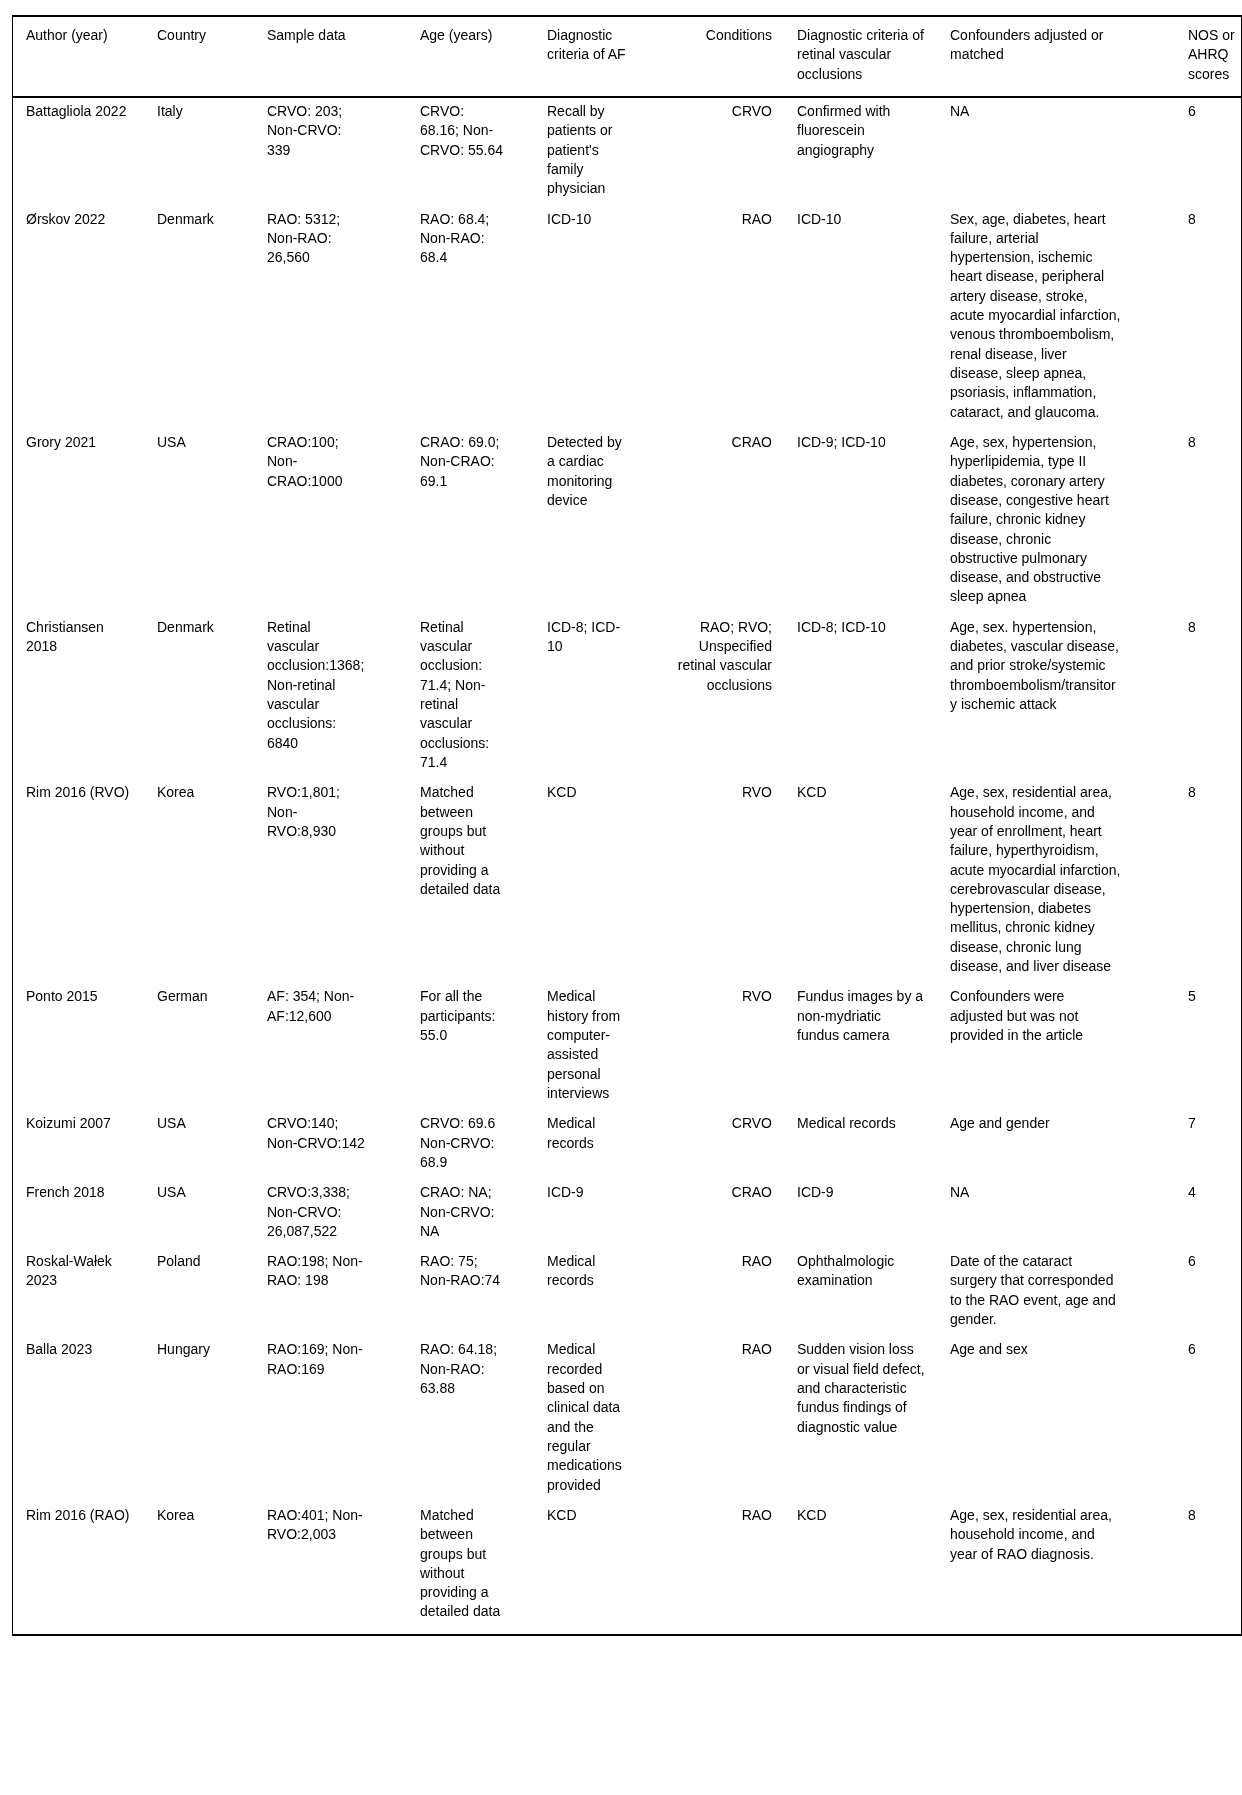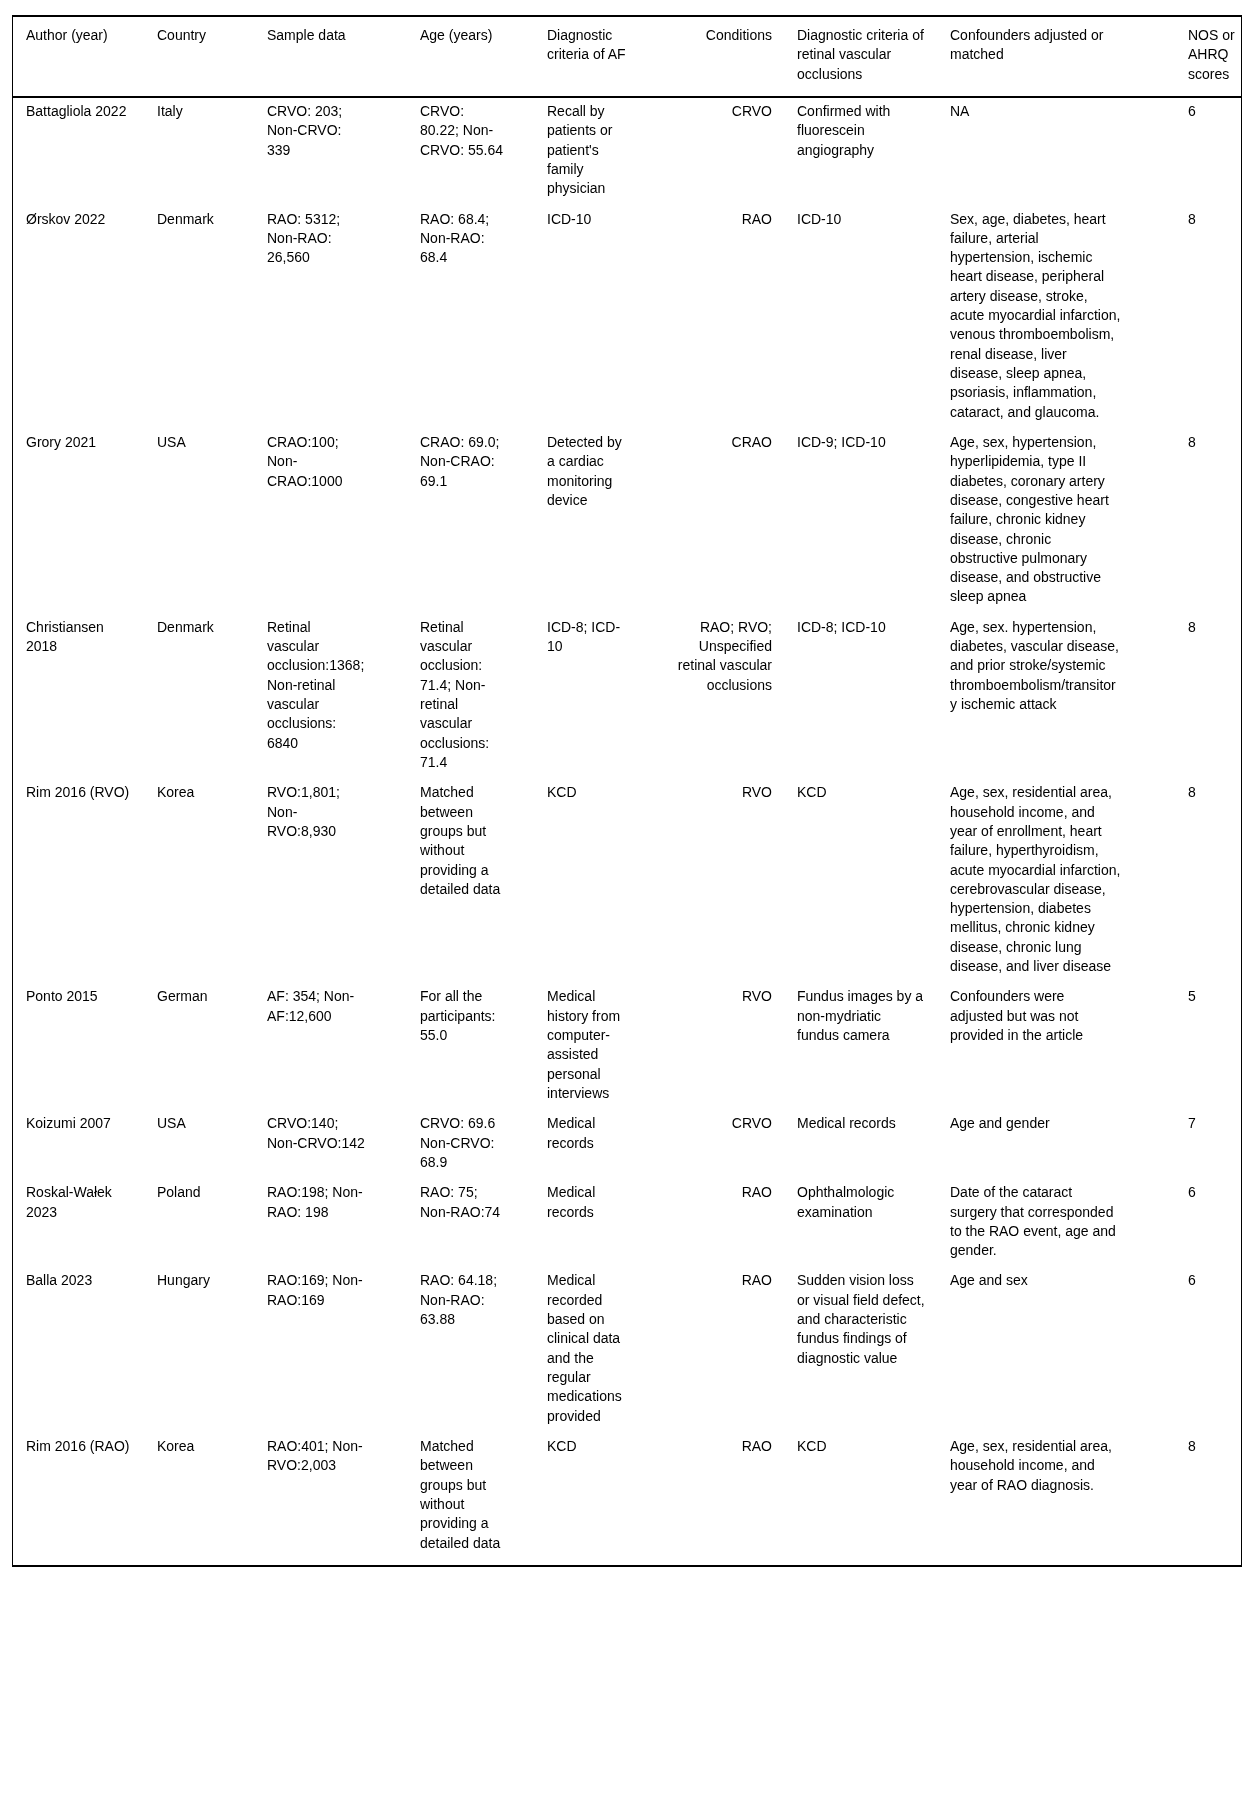--- a/index.html
+++ b/index.html
@@ -88,21 +88,21 @@
           <th class="c7">Diagnostic criteria of retinal vascular occlusions</th>
           <th class="c8">Confounders adjusted or matched</th>
           <th class="c9">NOS or AHRQ scores</th>
         </tr>
     </thead>
     <tbody id="table-body">
         <tr>
           <td class="c1">Battagliola 2022</td>
           <td class="c2">Italy</td>
           <td class="c3">CRVO: 203; Non-CRVO: 339</td>
-          <td class="c4">CRVO: 80.22; Non-CRVO: 55.64</td>
+          <td class="c4">CRVO: 68.16; Non-CRVO: 55.64</td>
           <td class="c5">Recall by patients or patient's family physician</td>
           <td class="c6">CRVO</td>
           <td class="c7">Confirmed with fluorescein angiography</td>
           <td class="c8">NA</td>
           <td class="c9">6</td>
         </tr>
         <tr>
           <td class="c1">Ørskov 2022</td>
           <td class="c2">Denmark</td>
           <td class="c3">RAO: 5312; Non-RAO: 26,560</td>
@@ -162,20 +162,31 @@
           <td class="c2">USA</td>
           <td class="c3">CRVO:140; Non-CRVO:142</td>
           <td class="c4">CRVO: 69.6 Non-CRVO: 68.9</td>
           <td class="c5">Medical records</td>
           <td class="c6">CRVO</td>
           <td class="c7">Medical records</td>
           <td class="c8">Age and gender</td>
           <td class="c9">7</td>
         </tr>
         <tr>
+          <td class="c1">French 2018</td>
+          <td class="c2">USA</td>
+          <td class="c3">CRVO:3,338; Non-CRVO: 26,087,522</td>
+          <td class="c4">CRAO: NA; Non-CRVO: NA</td>
+          <td class="c5">ICD-9</td>
+          <td class="c6">CRAO</td>
+          <td class="c7">ICD-9</td>
+          <td class="c8">NA</td>
+          <td class="c9">4</td>
+        </tr>
+        <tr>
           <td class="c1">Roskal-Wałek 2023</td>
           <td class="c2">Poland</td>
           <td class="c3">RAO:198; Non-RAO: 198</td>
           <td class="c4">RAO: 75; Non-RAO:74</td>
           <td class="c5">Medical records</td>
           <td class="c6">RAO</td>
           <td class="c7">Ophthalmologic examination</td>
           <td class="c8">Date of the cataract surgery that corresponded to the RAO event, age and gender.</td>
           <td class="c9">6</td>
         </tr>

